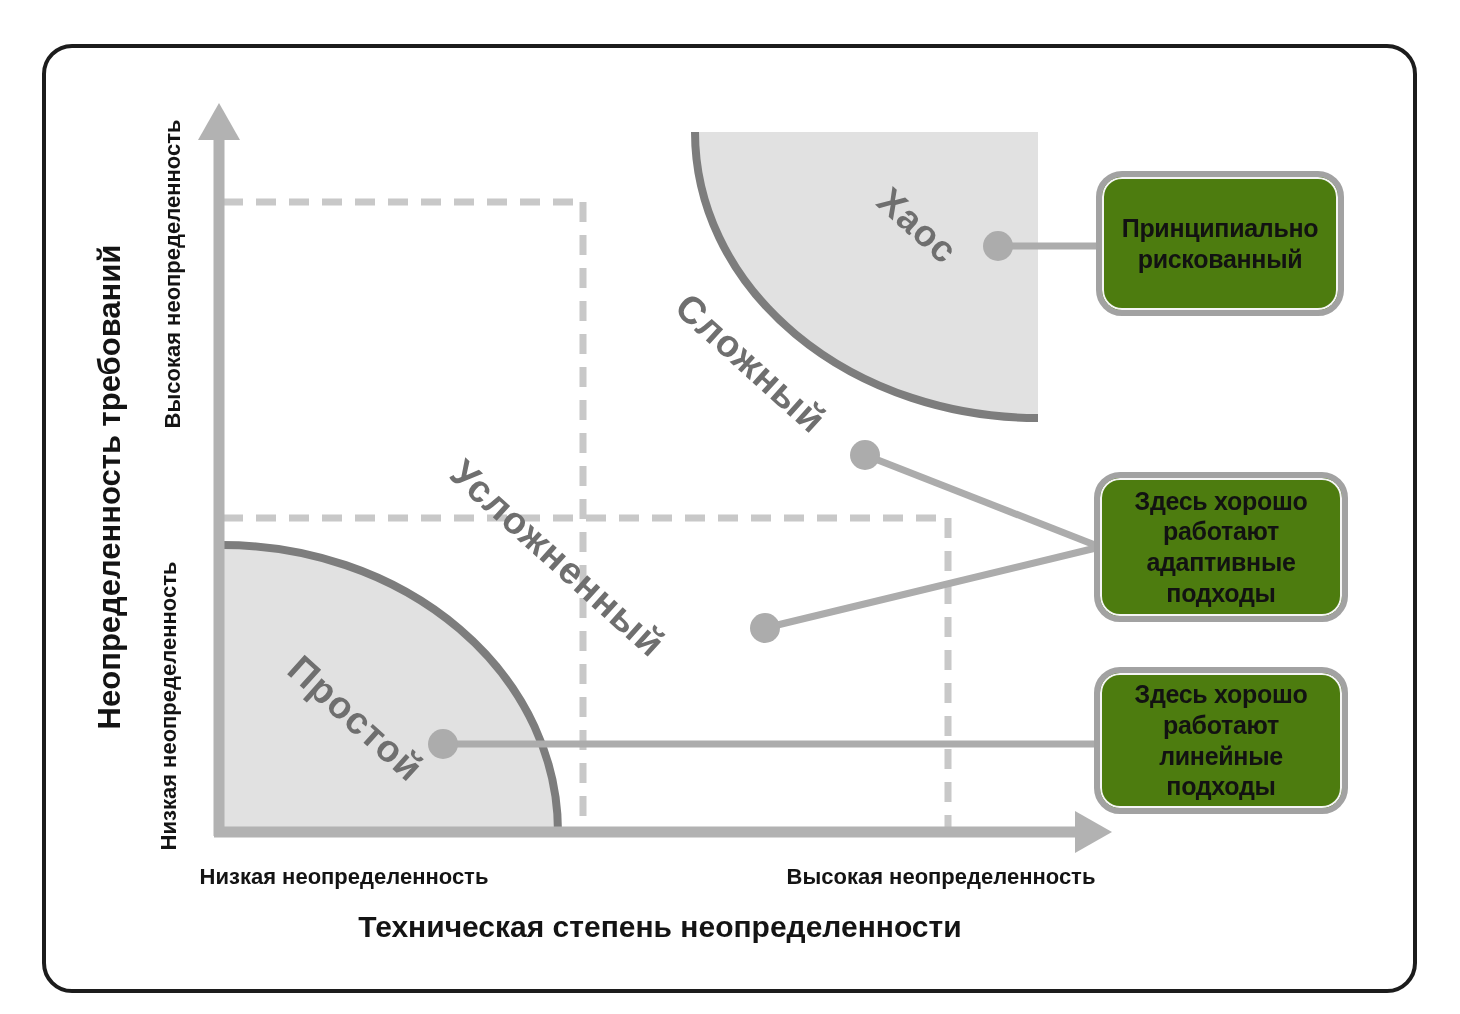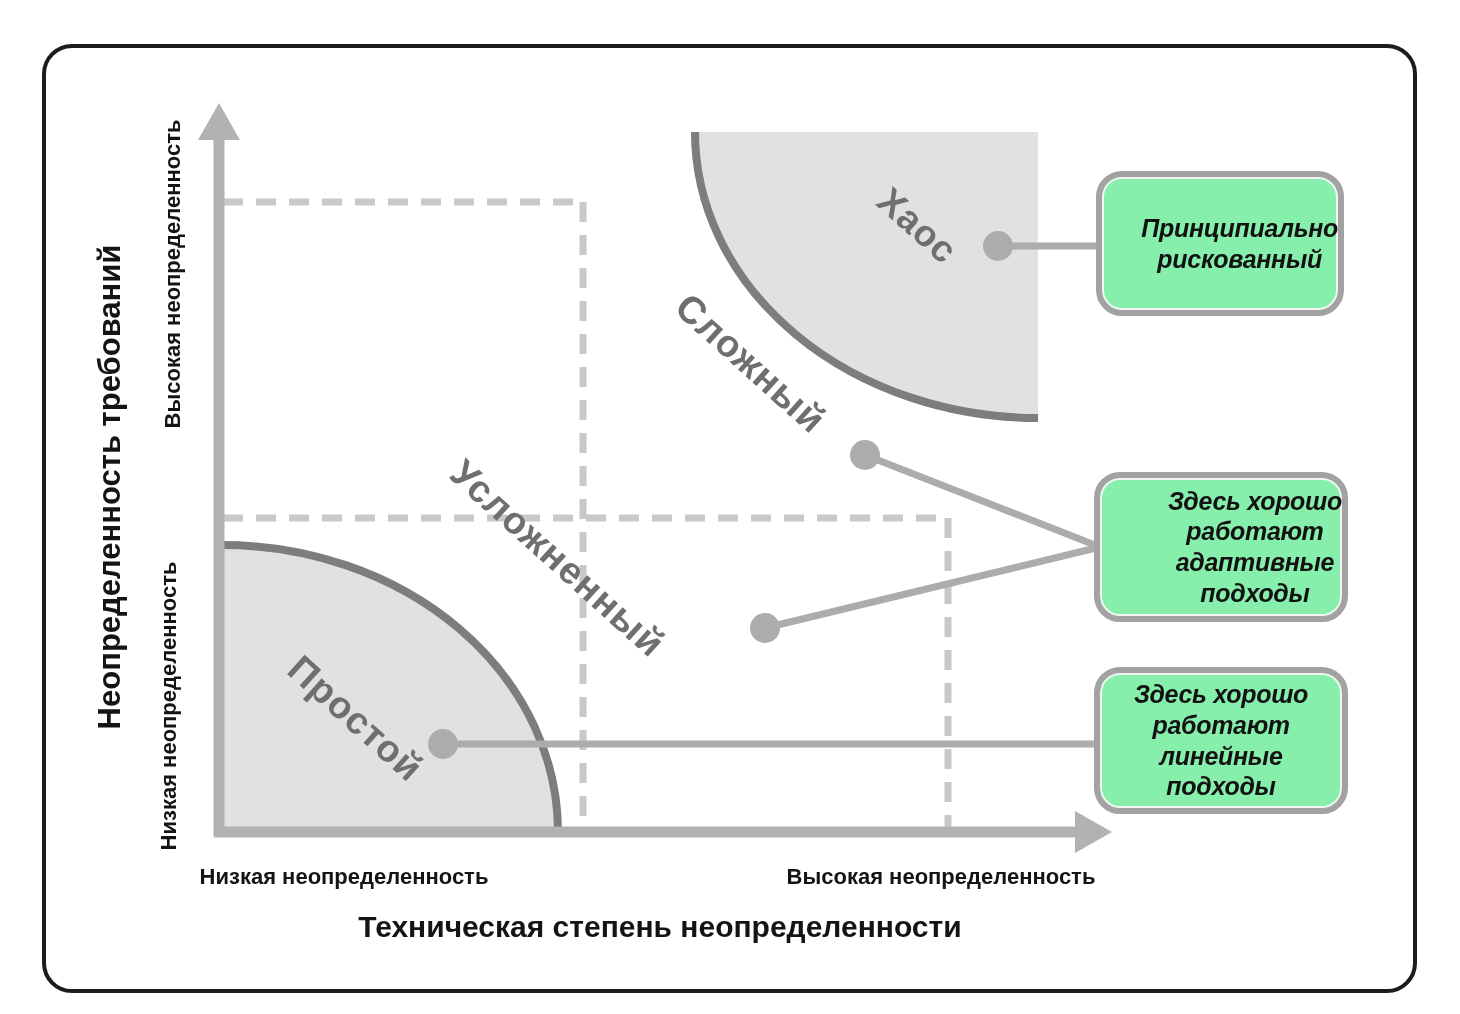--- a/index.html
+++ b/index.html
@@ -11,24 +11,23 @@
     position:absolute;left:42px;top:44px;width:1375px;height:949px;
     border:4px solid #1c1c1c;border-radius:30px;box-sizing:border-box;background:transparent;
   }
   svg.layer{position:absolute;left:0;top:0;width:1460px;height:1014px;}
   svg text{font-family:"Liberation Sans", sans-serif;}
   .axis-title{font-weight:bold;fill:#141414;}
   .tick-label{font-weight:bold;fill:#141414;}
   .region-label{font-weight:bold;fill:#6f6f6f;letter-spacing:1px;}
   .callout{
     position:absolute;box-sizing:border-box;
-    background:#86efac;border:6px solid #a2a2a2;border-radius:26px;
-    display:flex;align-items:center;justify-content:flex-end;
+    background:#4d7c0f;border:6px solid #a2a2a2;border-radius:26px;
+    display:flex;align-items:center;justify-content:center;
     box-shadow:inset 0 0 0 2px #f5f5f5;
-    font-style:italic;
   }
   .callout .txt{
     white-space:pre-line;text-align:center;color:#121212;
     font-weight:bold;font-size:25px;line-height:1.23;letter-spacing:-0.3px;
   }
 </style>
 </head>
 <body>
 
 <div class="stage">

